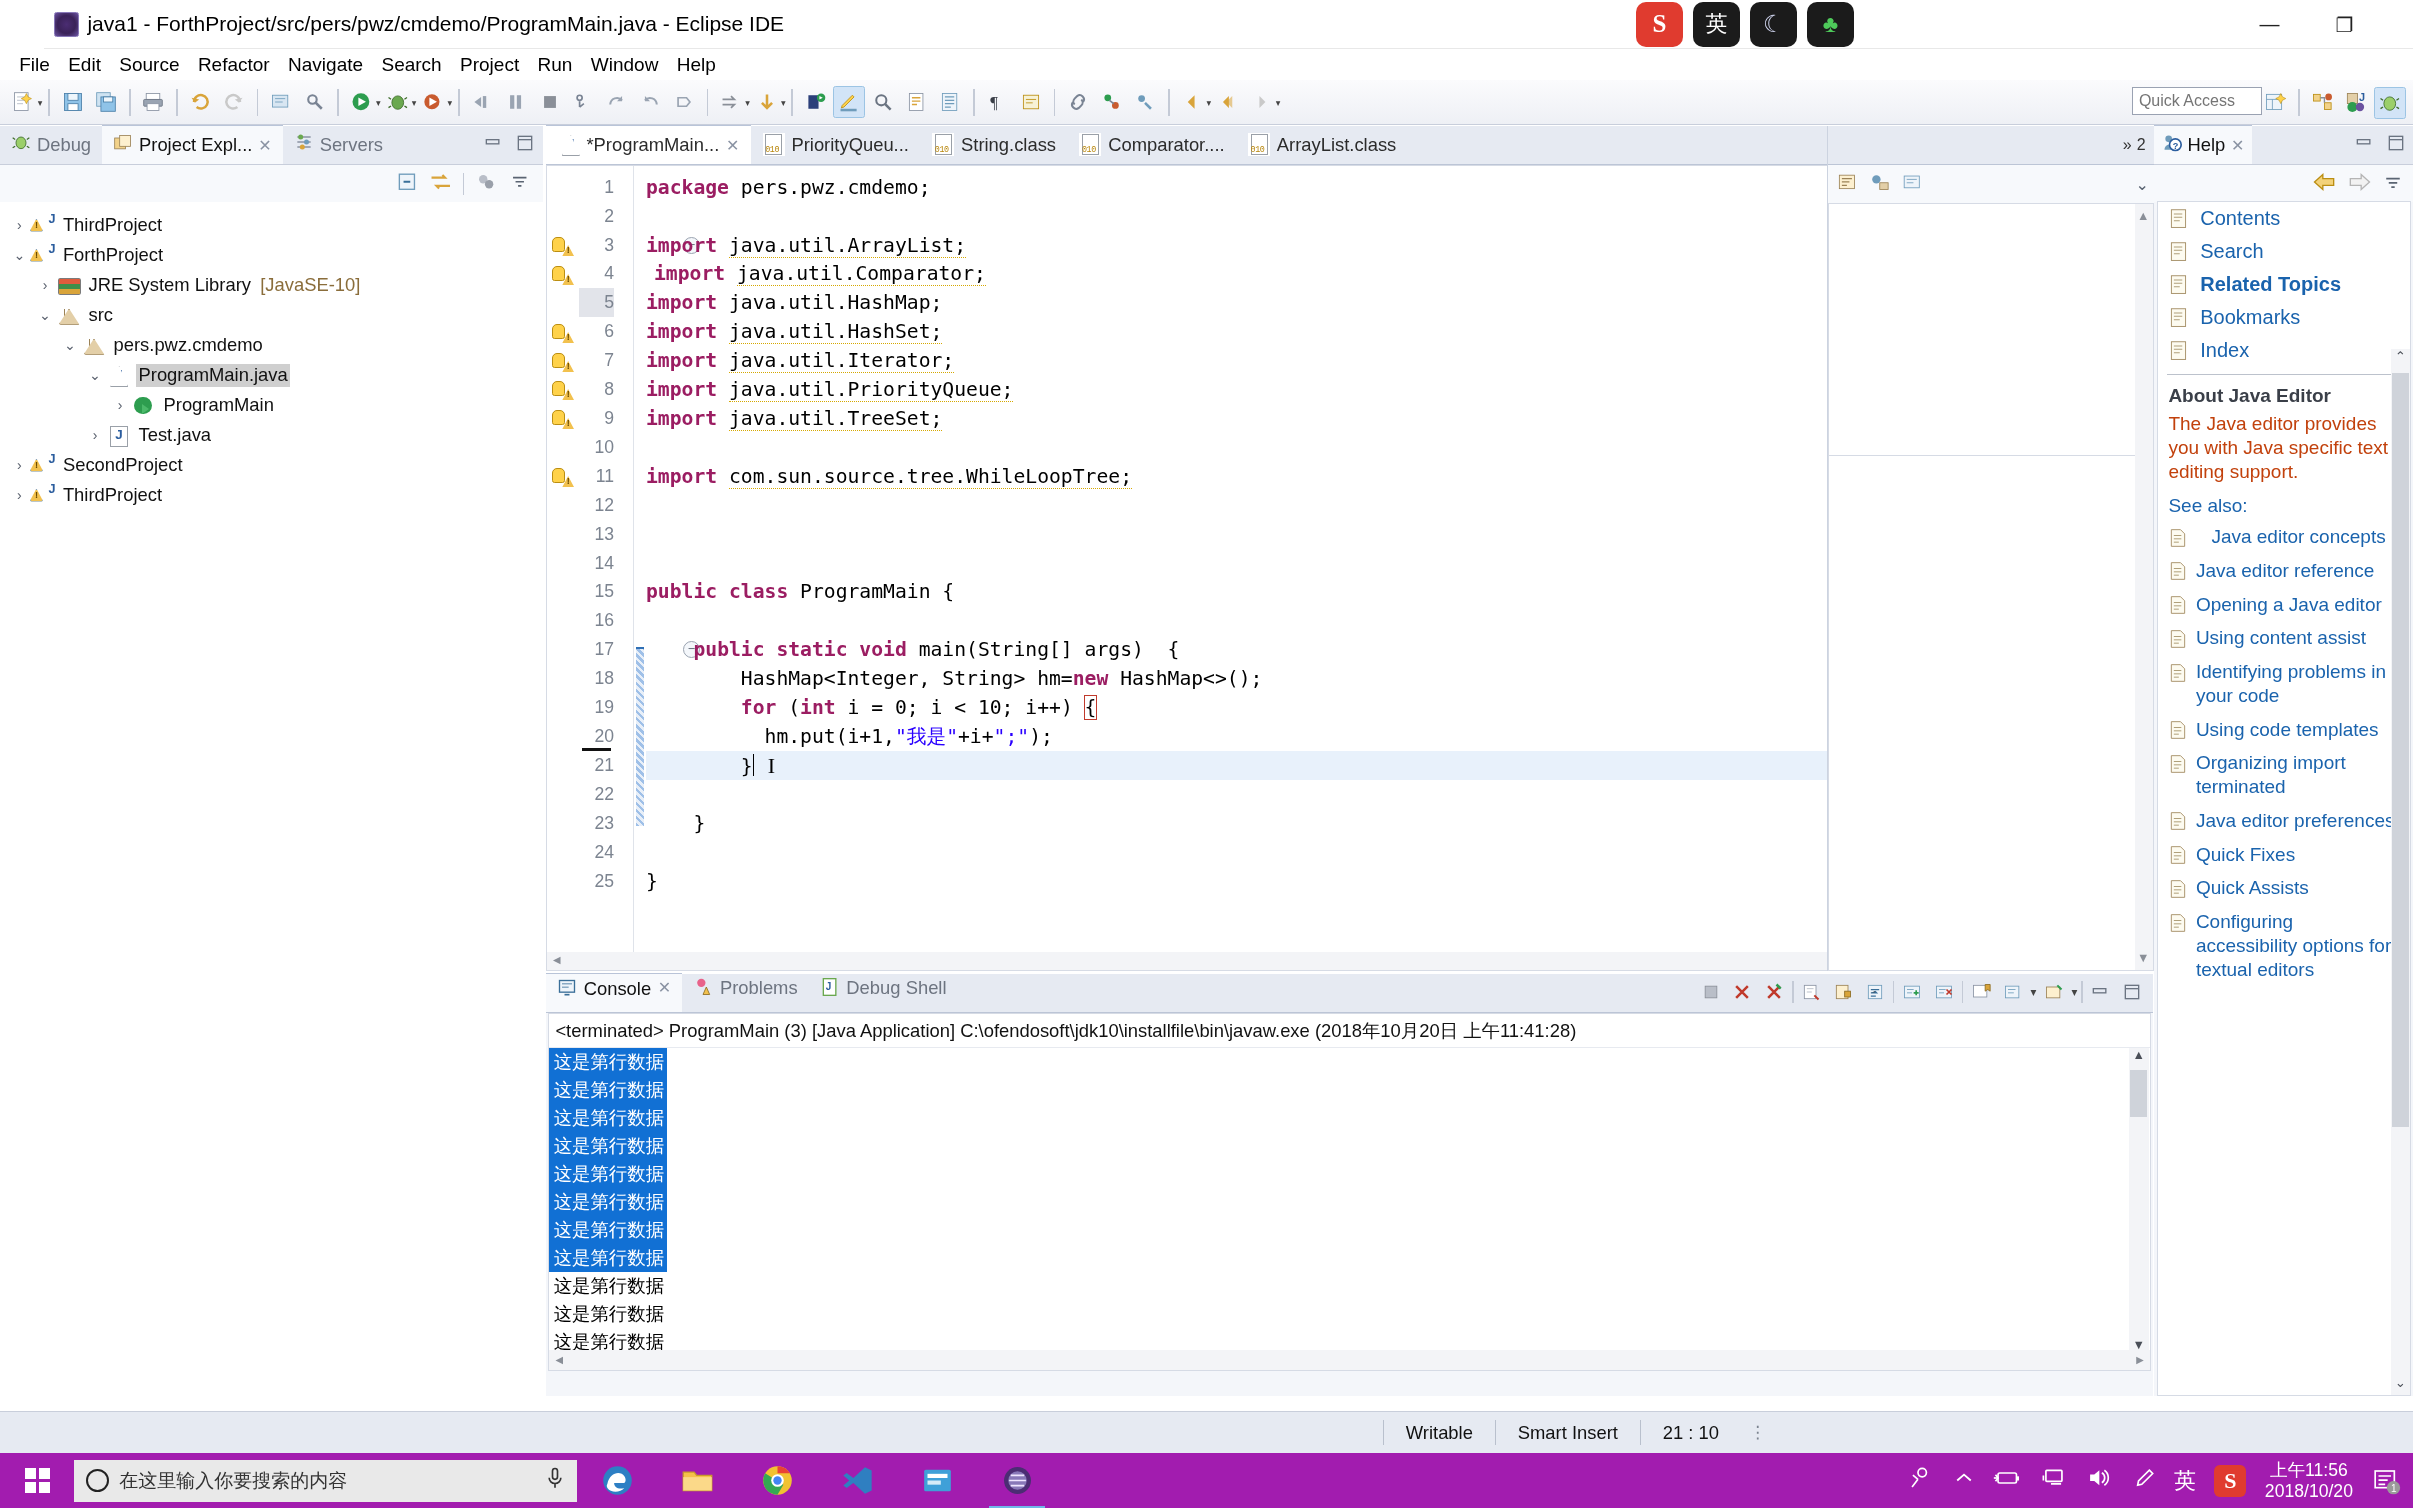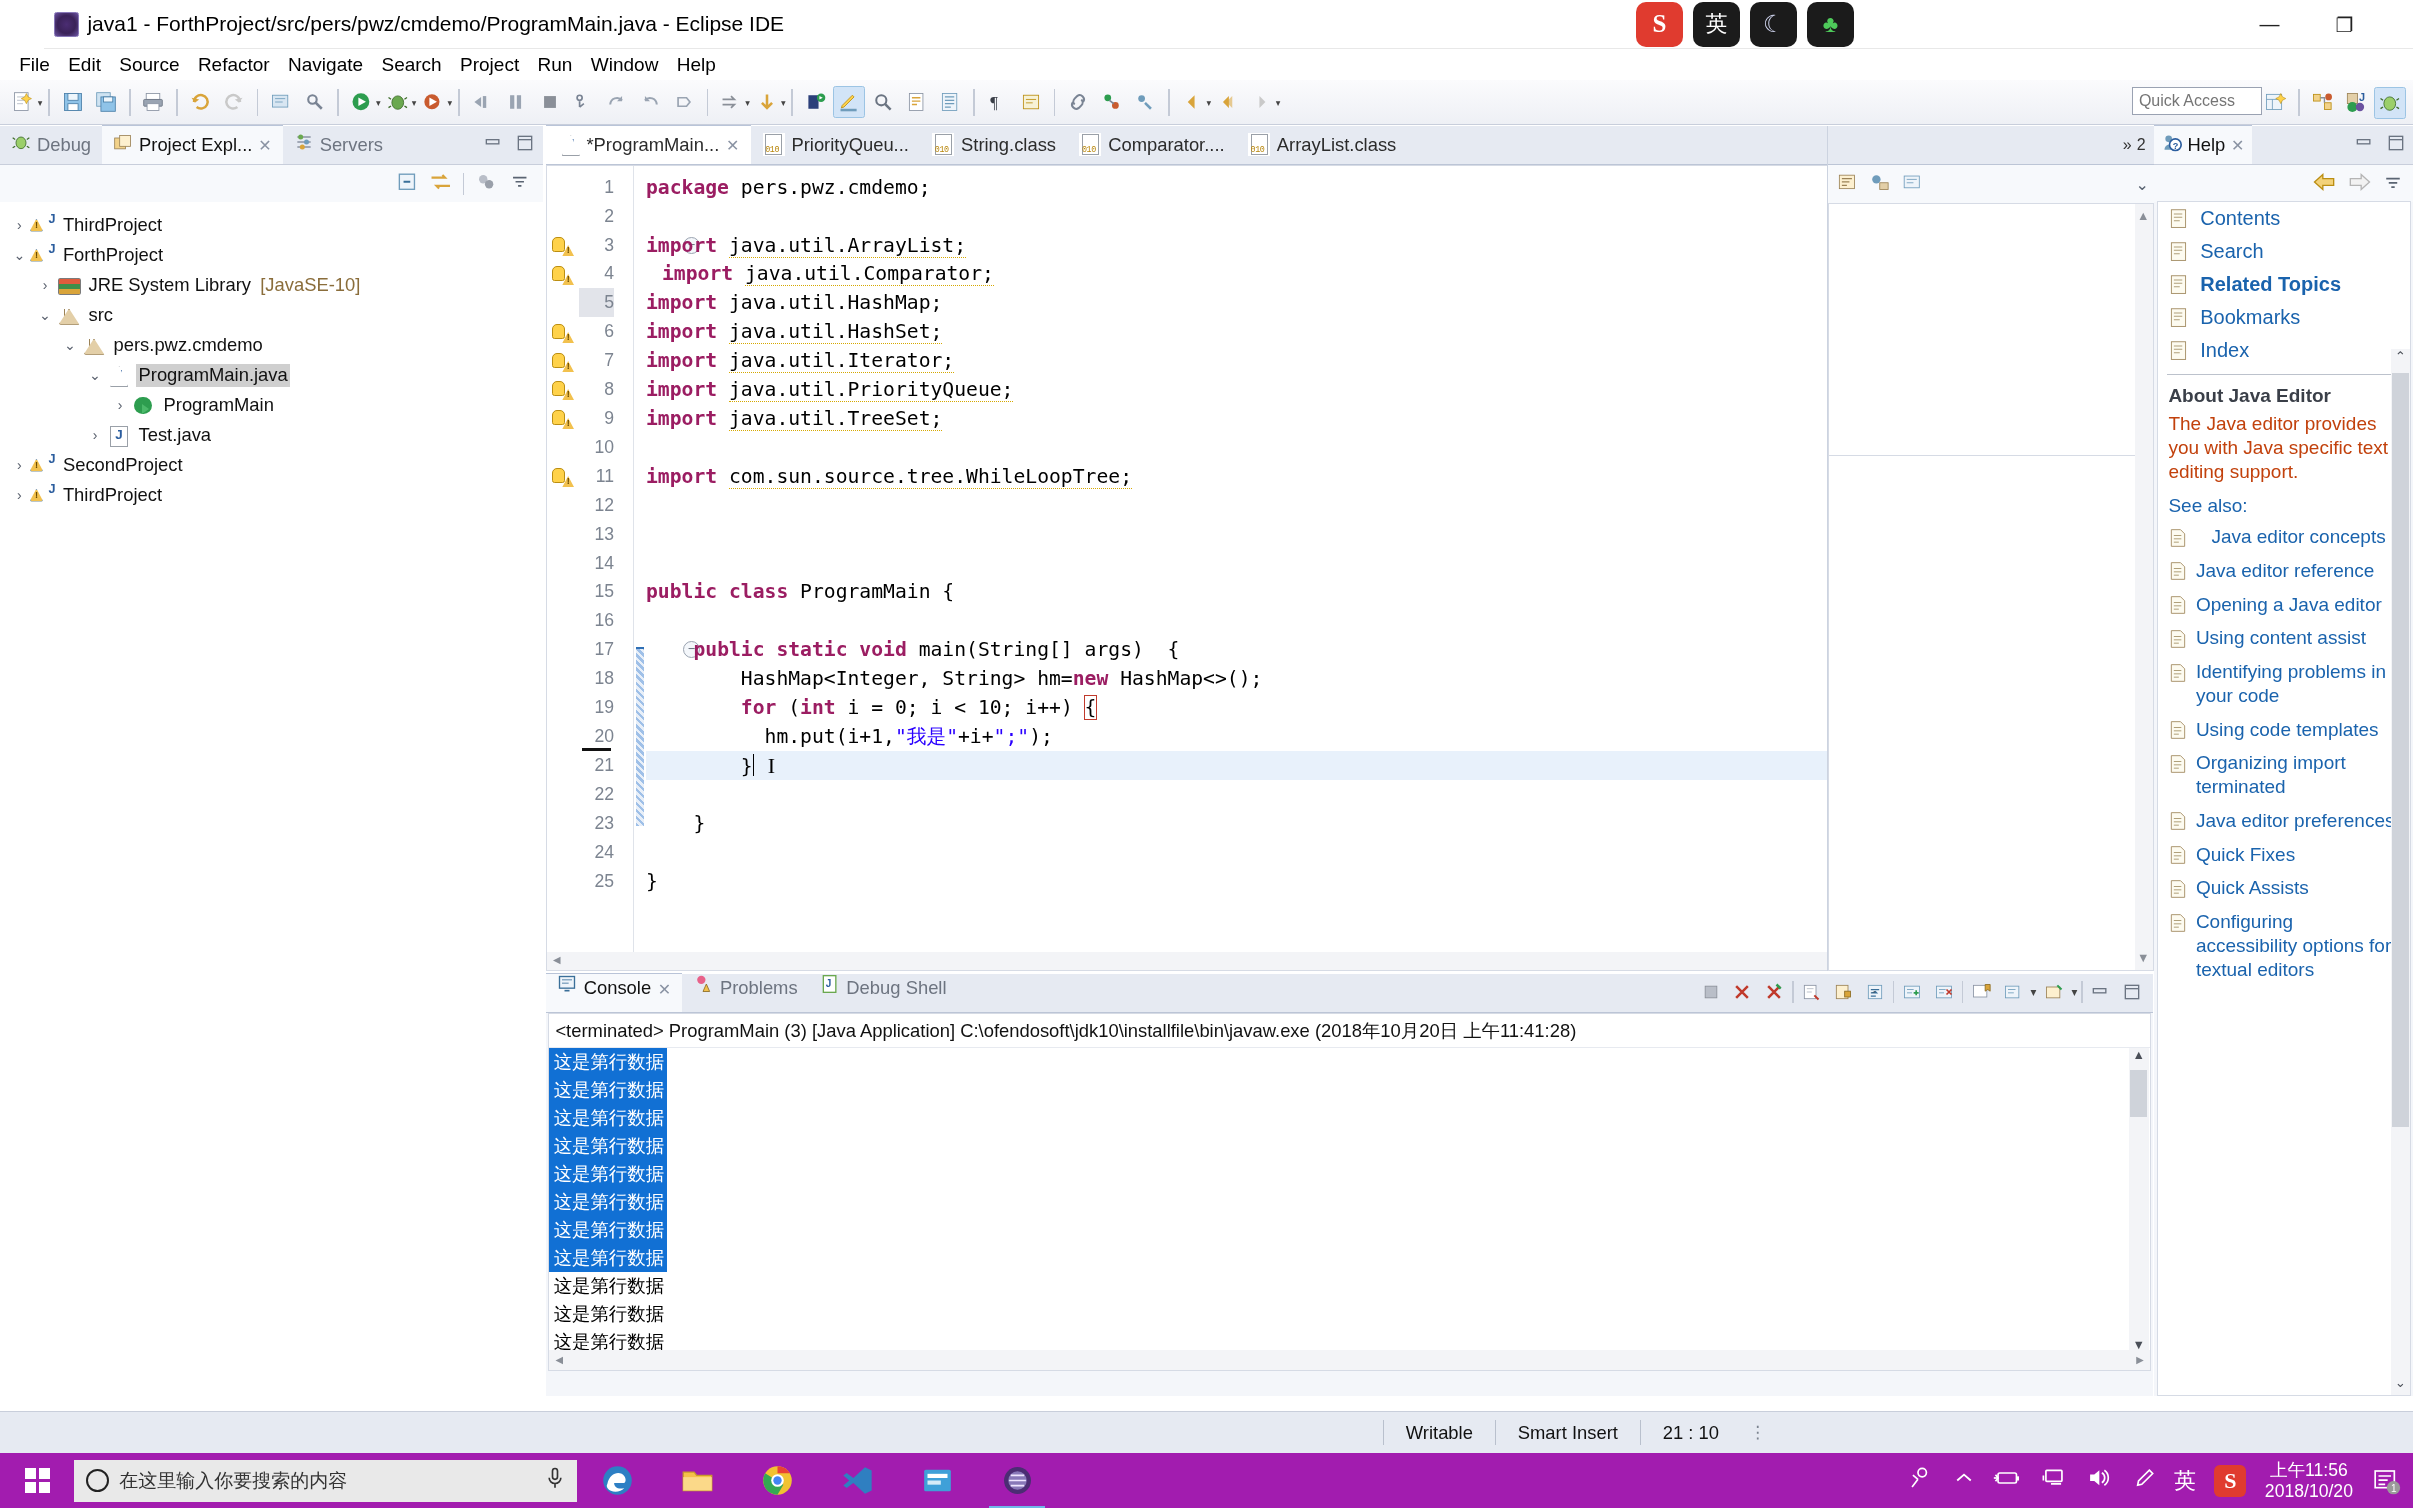--- a/index.html
+++ b/index.html
@@ -191,21 +191,21 @@
            font-size:16px; color:#333; gap:5px;}
   .otool { height:39px; display:flex; align-items:center; gap:8.4px; padding-left:8.4px; }
   .obody { position:absolute; top:77px; left:0; right:0; bottom:0; background:#fff;
            border:0.8px solid #d6dbe5; }
 
   
   #console { position:absolute; left:546px; top:974px; width:1607px; height:422px;
              background:#f4f6fa; }
   .ctabs { height:39px; background:#e6eaf2; border-bottom:0.8px solid #bcc5d6;
            display:flex; align-items:flex-end; position:relative; }
-  .ctab { display:flex; align-items:flex-end; gap:6.7px; height:39px; padding:13px 11px;
+  .ctab { display:flex; align-items:flex-start; gap:6.7px; height:39px; padding:4px 11px;
           font-size:18.4px; color:#6d7480; }
   .ctab.active { background:#f7f9fc; color:#111; border-top:1.7px solid #b9c4d8; }
   .ctools { position:absolute; right:6.7px; top:3.4px; display:flex; align-items:center; gap:3.4px; }
   .ctool { width:28.5px; height:28.5px; display:flex; align-items:center;
            justify-content:center; font-size:15px; }
   .cbody { position:absolute; top:39px; left:1.7px; right:1.7px; bottom:25px;
            background:#fff; border:0.8px solid #d6dbe5; }
   .cheader { font-size:18.4px; padding:4.2px 6.7px; color:#111; white-space:nowrap;
              border-bottom:0.8px solid #e7eaf0; }
   .cout { position:absolute; top:34px; left:0; right:22px; bottom:0; overflow:hidden;
@@ -742,21 +742,21 @@
           <div class="foldmark" style="top: 469px;">−</div>
         </div>
       <div class="chgbar" id="chgbar">
           <div style="position: absolute; left: 1.7px; top: 481px; width: 8.4px; height: 179px; background: repeating-linear-gradient(45deg, rgb(159, 192, 232) 0px, rgb(159, 192, 232) 2.5px, rgb(232, 239, 248) 2.5px, rgb(232, 239, 248) 5px); border-top: 2.5px solid rgb(47, 111, 181);"></div>
         </div>
       <div class="hl-line" style="top: 585px;"></div>
         <div class="codelines" id="codelines">
           <div class="cl" style="top: 6.7px; position: absolute; left: 0px;"><span class="kw">package</span><span class="plain"> pers.pwz.cmdemo;</span></div>
           <div class="cl" style="top: 36px; position: absolute; left: 0px;"></div>
           <div class="cl" style="top: 65px; position: absolute; left: 0px;"><span class="kw">import</span><span class="plain"> </span><span class="plain ul-warn">java.util.ArrayList;</span></div>
-          <div class="cl" style="top: 93px; position: absolute; left: 16px; text-align: center;"><span class="kw">import</span><span class="plain"> </span><span class="plain ul-warn">java.util.Comparator;</span></div>
+          <div class="cl" style="top: 93px; position: absolute; left: 8px; text-align: center;"><span class="kw">import</span><span class="plain"> </span><span class="plain ul-warn">java.util.Comparator;</span></div>
           <div class="cl" style="top: 122px; position: absolute; left: 0px;"><span class="kw">import</span><span class="plain"> </span><span class="plain">java.util.HashMap;</span></div>
           <div class="cl" style="top: 151px; position: absolute; left: 0px;"><span class="kw">import</span><span class="plain"> </span><span class="plain ul-warn">java.util.HashSet;</span></div>
           <div class="cl" style="top: 180px; position: absolute; left: 0px; text-align: center;"><span class="kw">import</span><span class="plain"> </span><span class="plain ul-warn">java.util.Iterator;</span></div>
           <div class="cl" style="top: 209px; position: absolute; left: 0px;"><span class="kw">import</span><span class="plain"> </span><span class="plain ul-warn">java.util.PriorityQueue;</span></div>
           <div class="cl" style="top: 238px; position: absolute; left: 0px;"><span class="kw">import</span><span class="plain"> </span><span class="plain ul-warn">java.util.TreeSet;</span></div>
           <div class="cl" style="top: 267px; position: absolute; left: 0px;"></div>
           <div class="cl" style="top: 296px; position: absolute; left: 0px;"><span class="kw">import</span><span class="plain"> </span><span class="plain ul-warn">com.sun.source.tree.WhileLoopTree;</span></div>
           <div class="cl" style="top: 325px; position: absolute; left: 0px;"></div>
           <div class="cl" style="top: 354px; position: absolute; left: 0px;"></div>
           <div class="cl" style="top: 383px; position: absolute; left: 0px;"></div>

